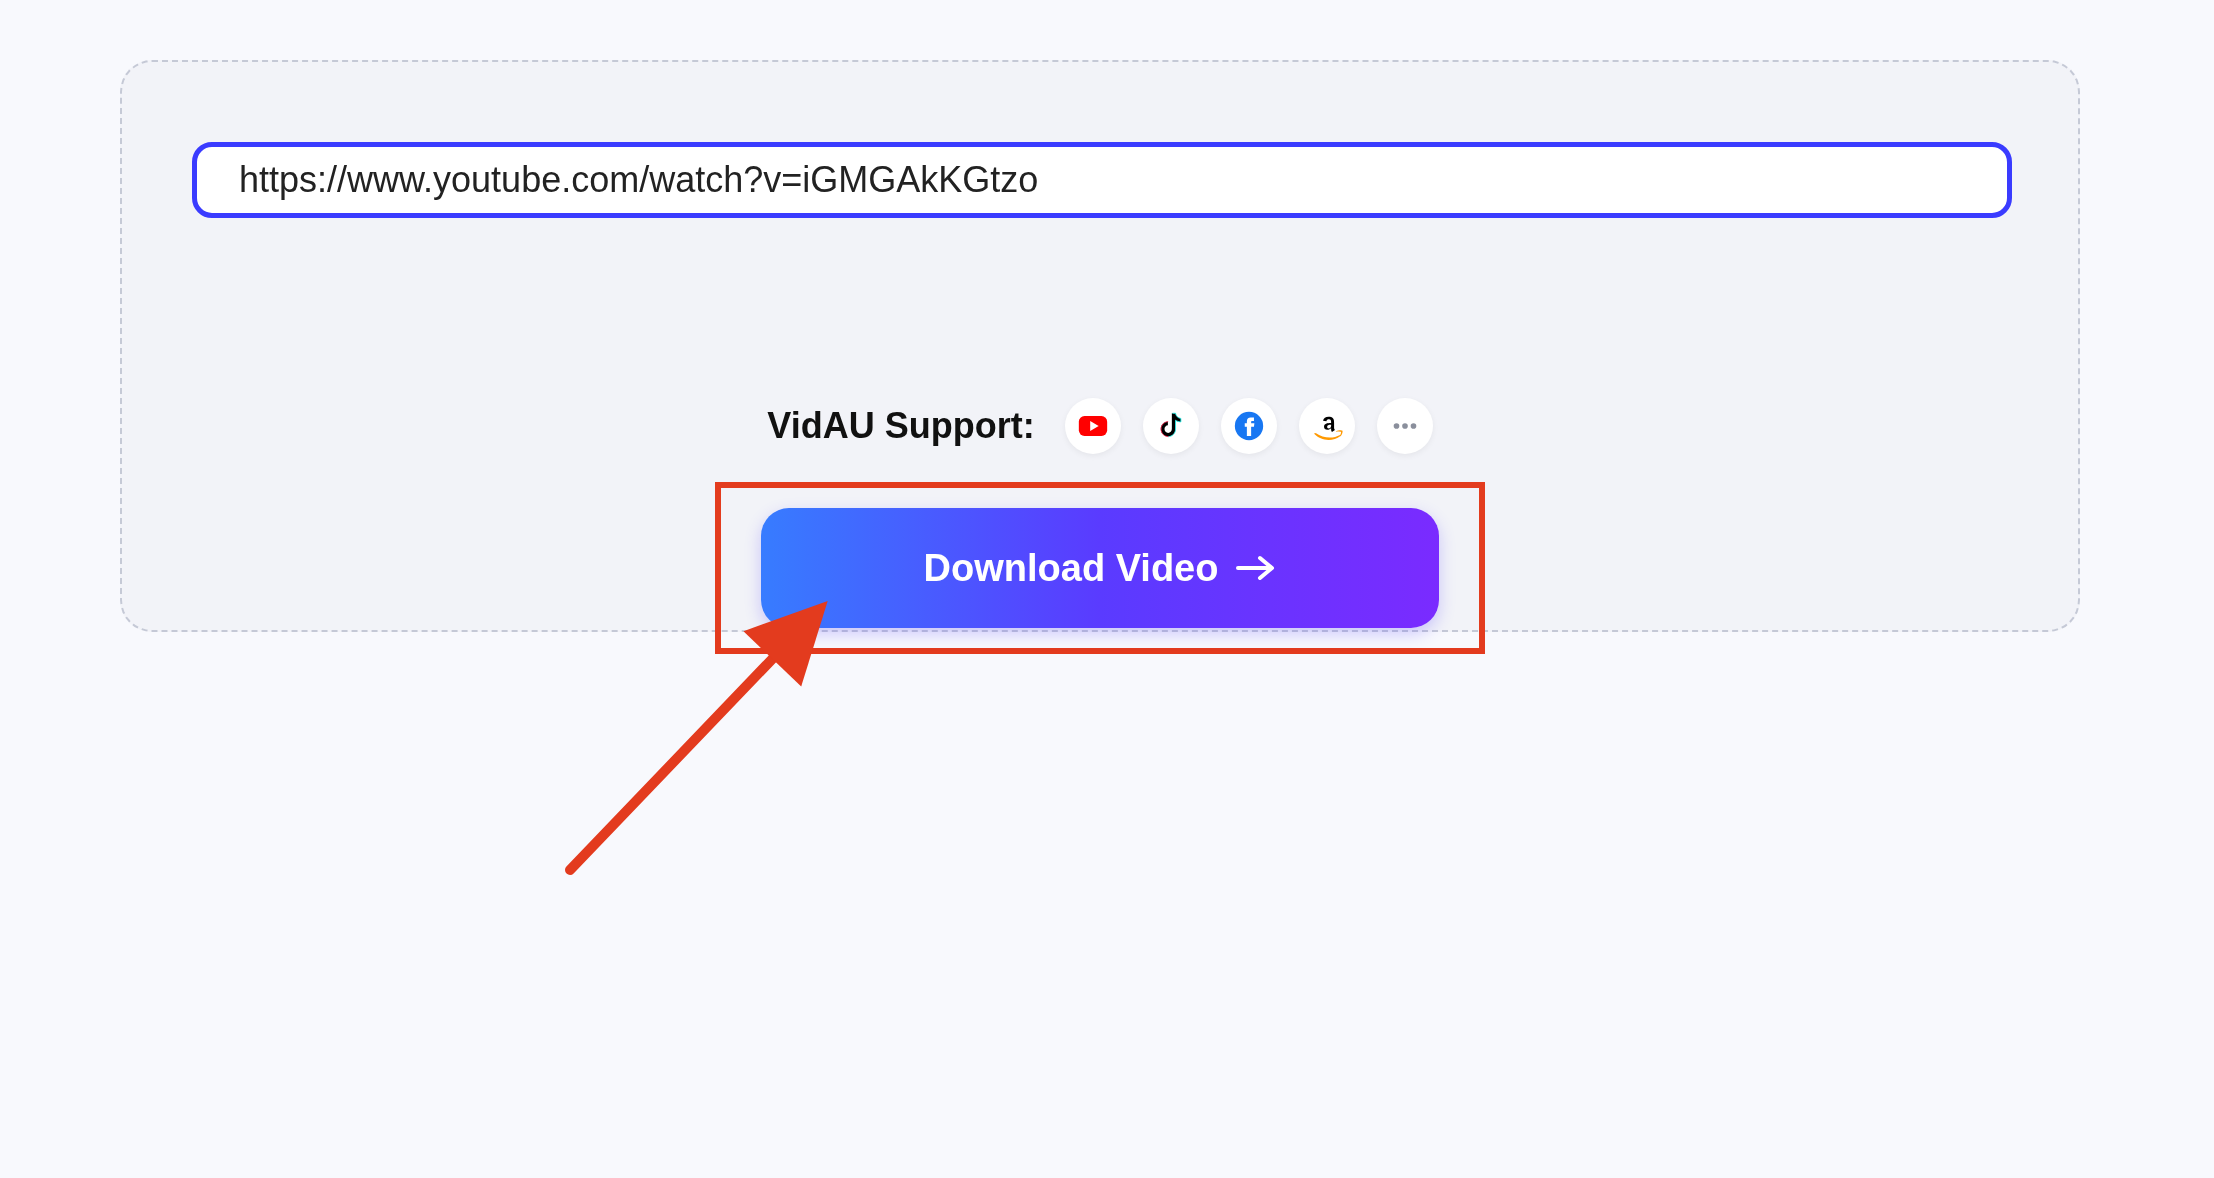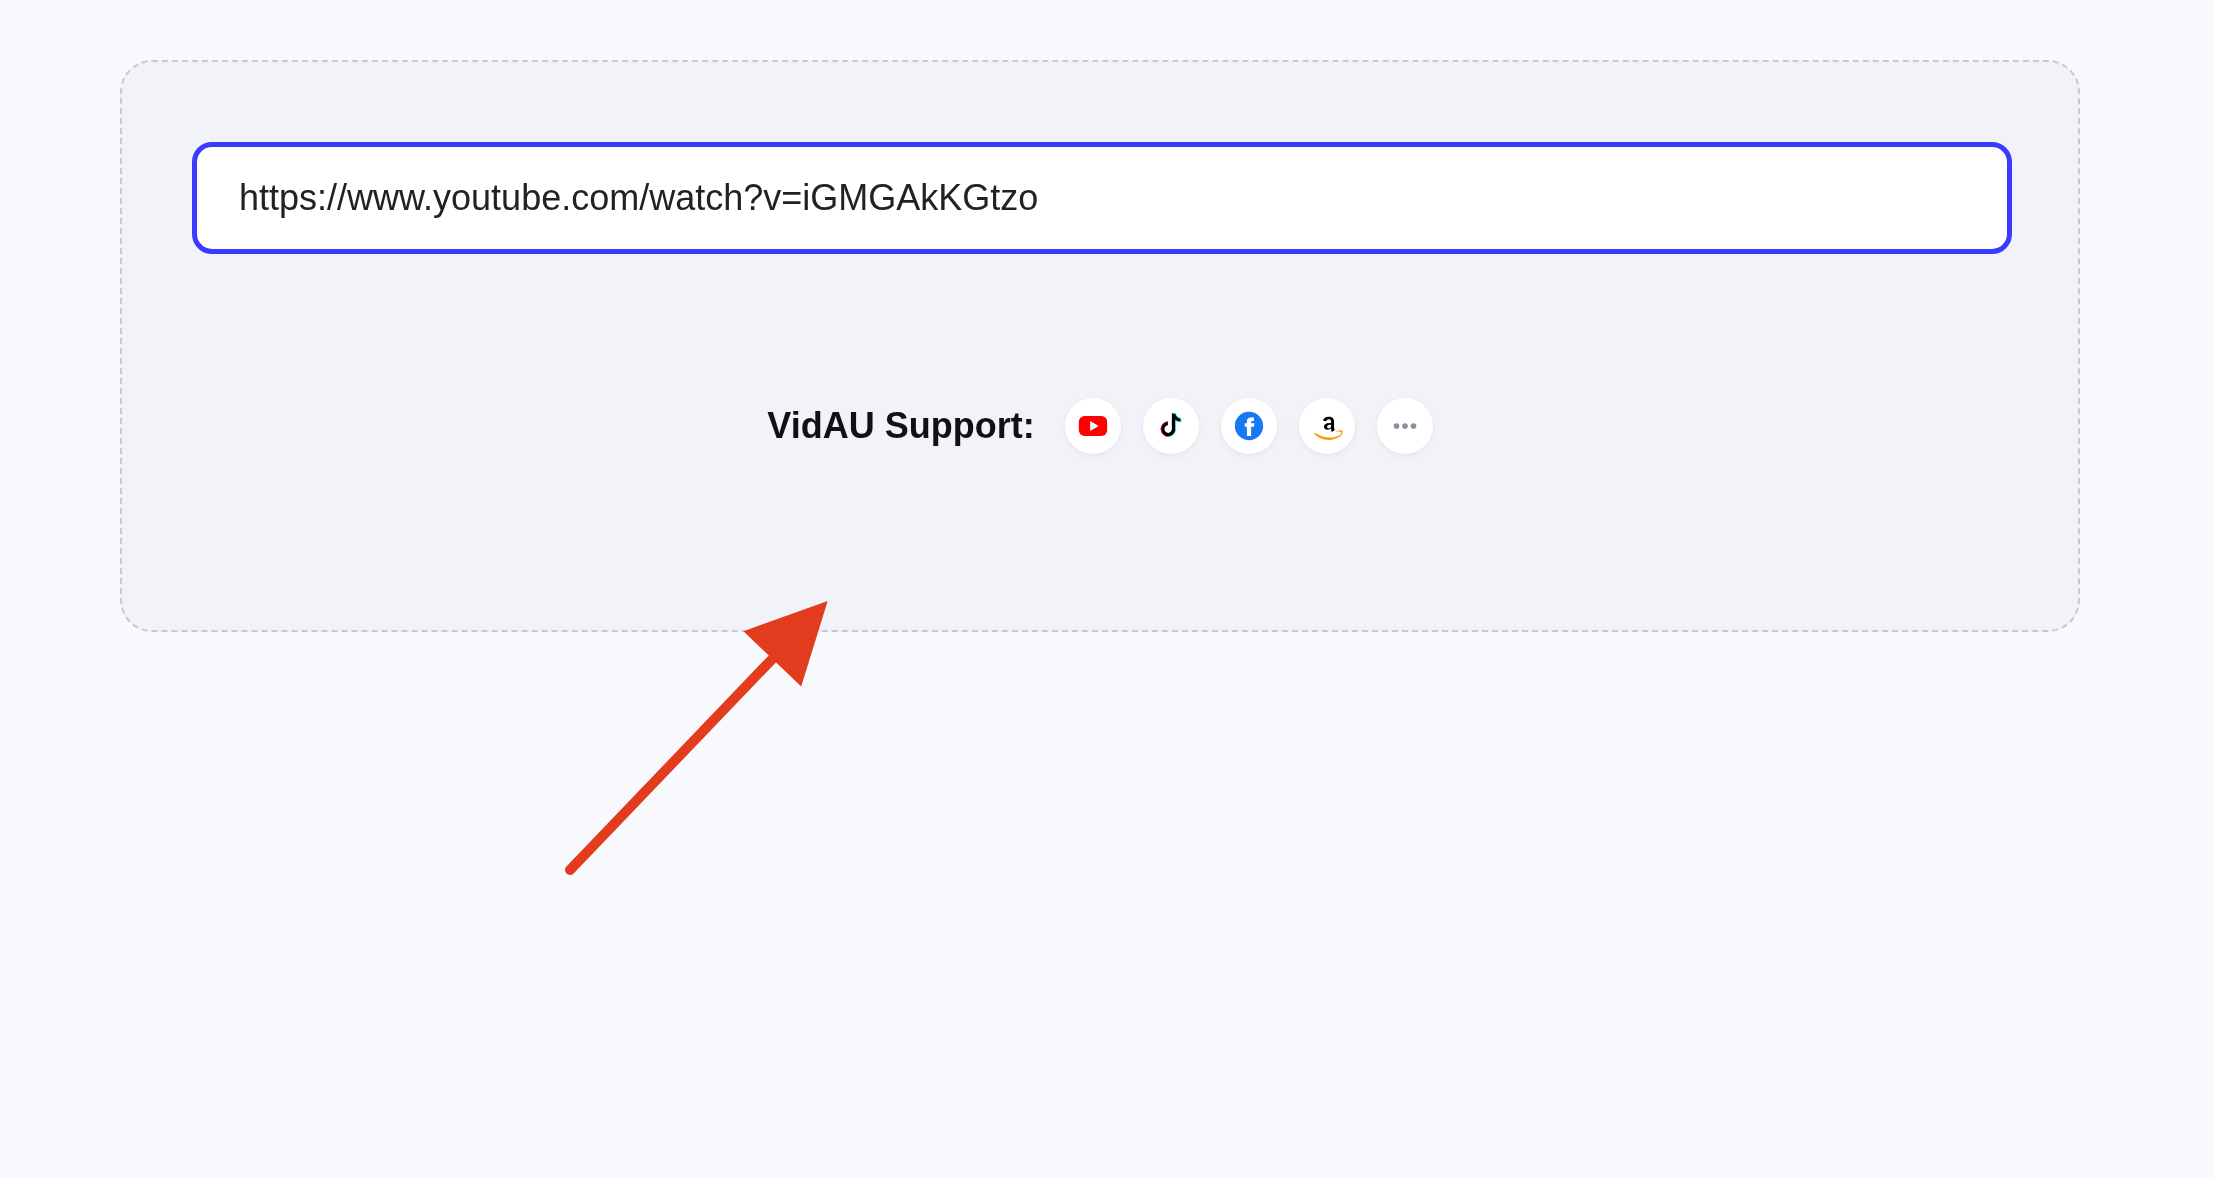--- a/index.html
+++ b/index.html
@@ -20,21 +20,21 @@
     border: 2px dashed #c5c9d6;
     border-radius: 32px;
     background: #f2f3f8;
     box-sizing: border-box;
   }
   .url-input {
     position: absolute;
     left: 70px;
     top: 80px;
     width: 1820px;
-    height: 112px;
+    height: 76px;
     box-sizing: border-box;
     border: 5px solid #3a3bff;
     border-radius: 20px;
     background: #ffffff;
     font-size: 36px;
     color: #222;
     padding: 0 42px;
     outline: none;
   }
   .supports-row {
@@ -149,20 +149,31 @@
 
     <span class="platform-icon">
       <svg viewBox="0 0 24 24">
         <circle cx="6" cy="12" r="2" fill="#8a8f9c"></circle>
         <circle cx="12" cy="12" r="2" fill="#8a8f9c"></circle>
         <circle cx="18" cy="12" r="2" fill="#8a8f9c"></circle>
       </svg>
     </span>
   </div>
 
+  <div class="download-area">
+    <button class="download-btn">
+      <span>Download Video</span>
+      <span class="arrow">
+        <svg width="40" height="28" viewBox="0 0 40 28">
+          <line x1="2" y1="14" x2="34" y2="14" stroke="#fff" stroke-width="4" stroke-linecap="round"></line>
+          <polyline points="24,4 36,14 24,24" fill="none" stroke="#fff" stroke-width="4" stroke-linecap="round" stroke-linejoin="round"></polyline>
+        </svg>
+      </span>
+    </button>
+  </div>
 
 </div>
 
 <svg class="annotation-arrow" width="340" height="300" viewBox="0 0 340 300">
   <defs>
     <marker id="head" viewBox="0 0 20 20" refX="10" refY="10" markerWidth="10" markerHeight="10" orient="auto-start-reverse">
       <path d="M2 2 L18 10 L2 18 Z" fill="#e33b1e"></path>
     </marker>
   </defs>
   <line x1="20" y1="280" x2="250" y2="40" stroke="#e33b1e" stroke-width="10" stroke-linecap="round" marker-end="url(#head)"></line>

